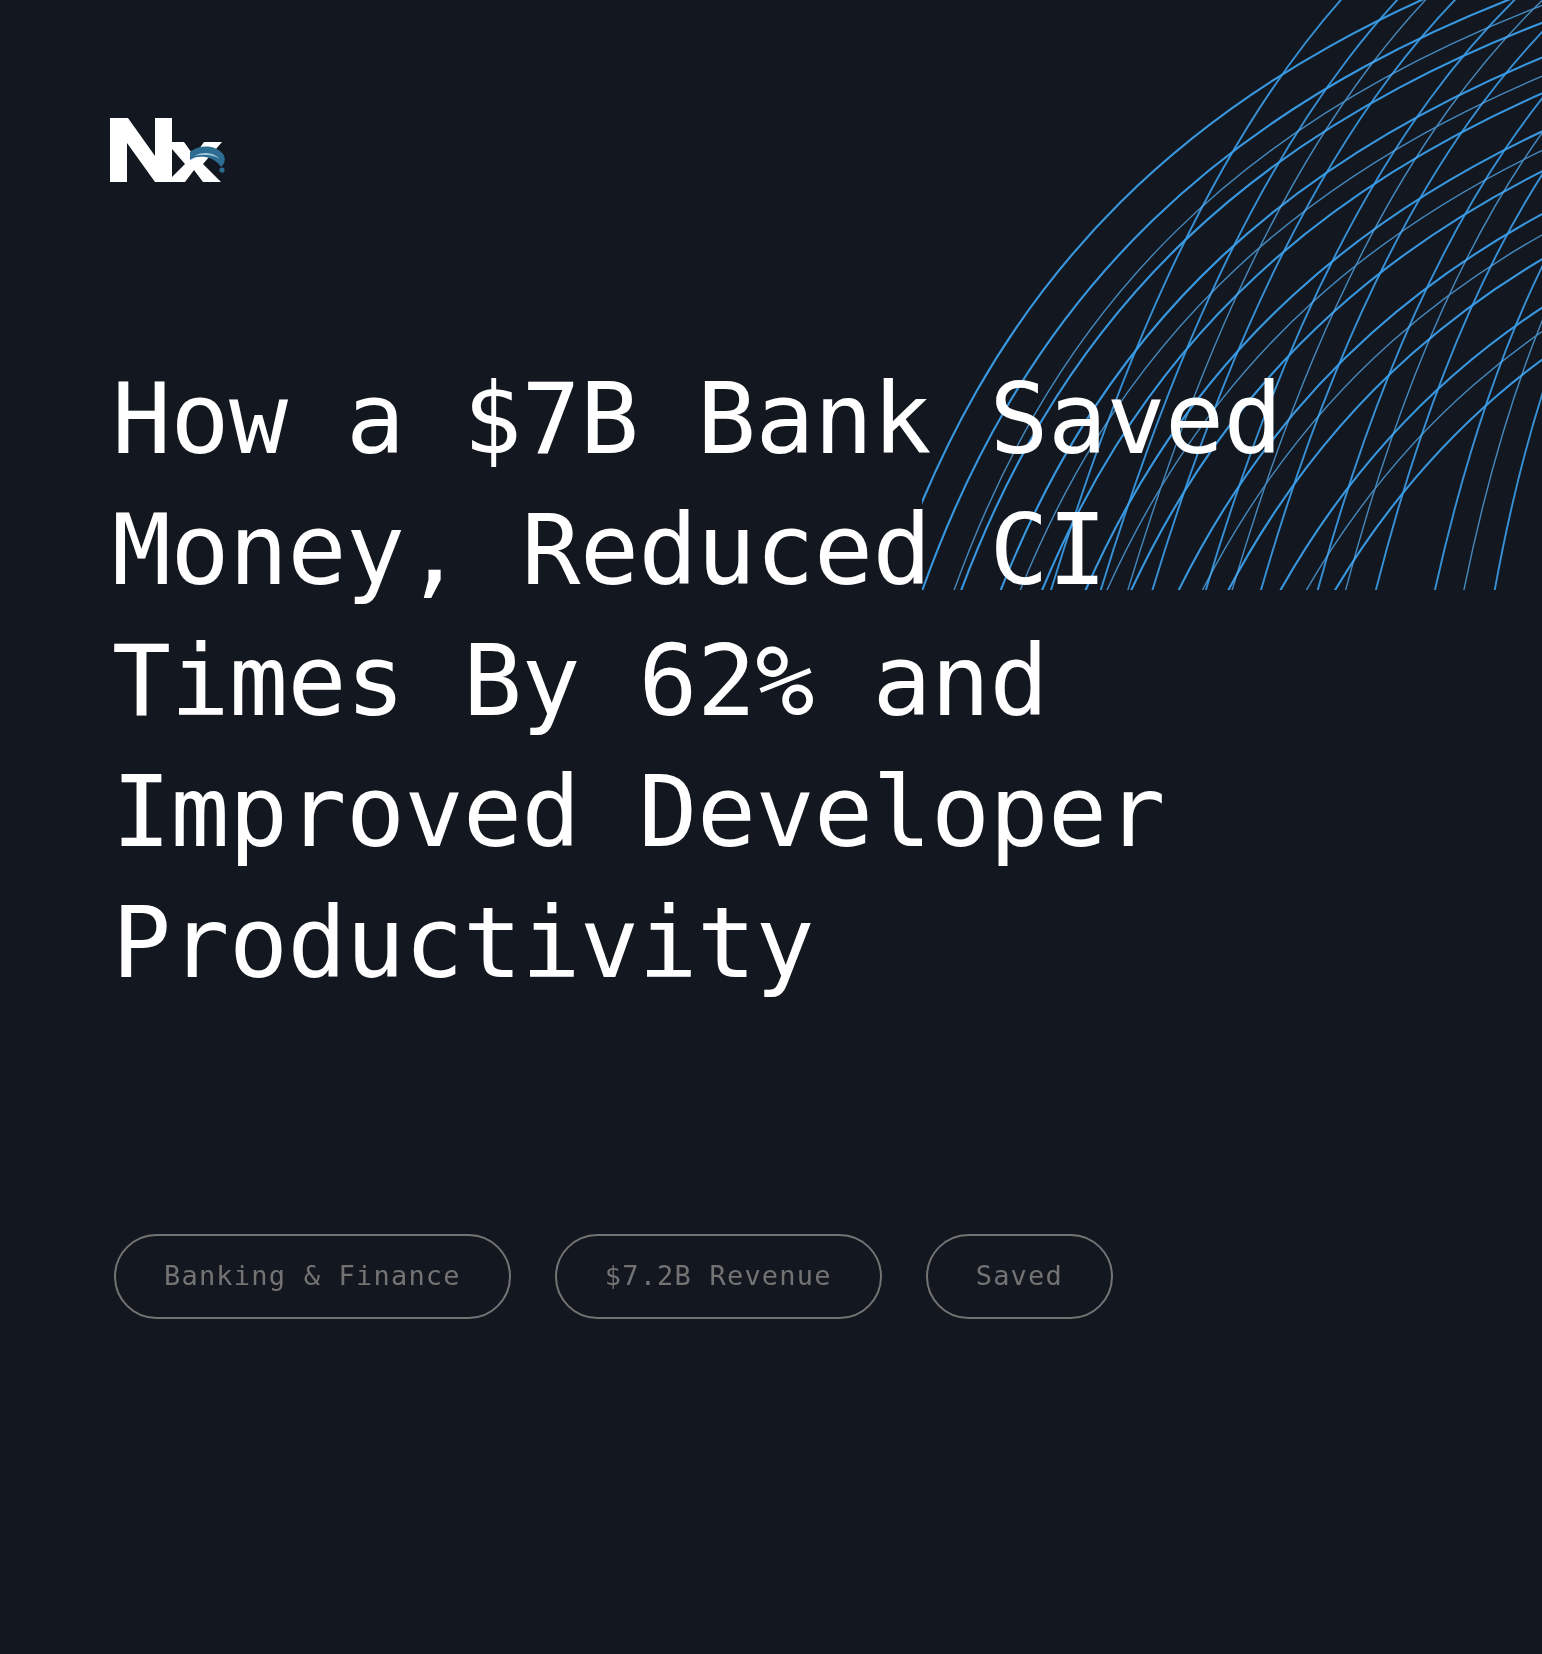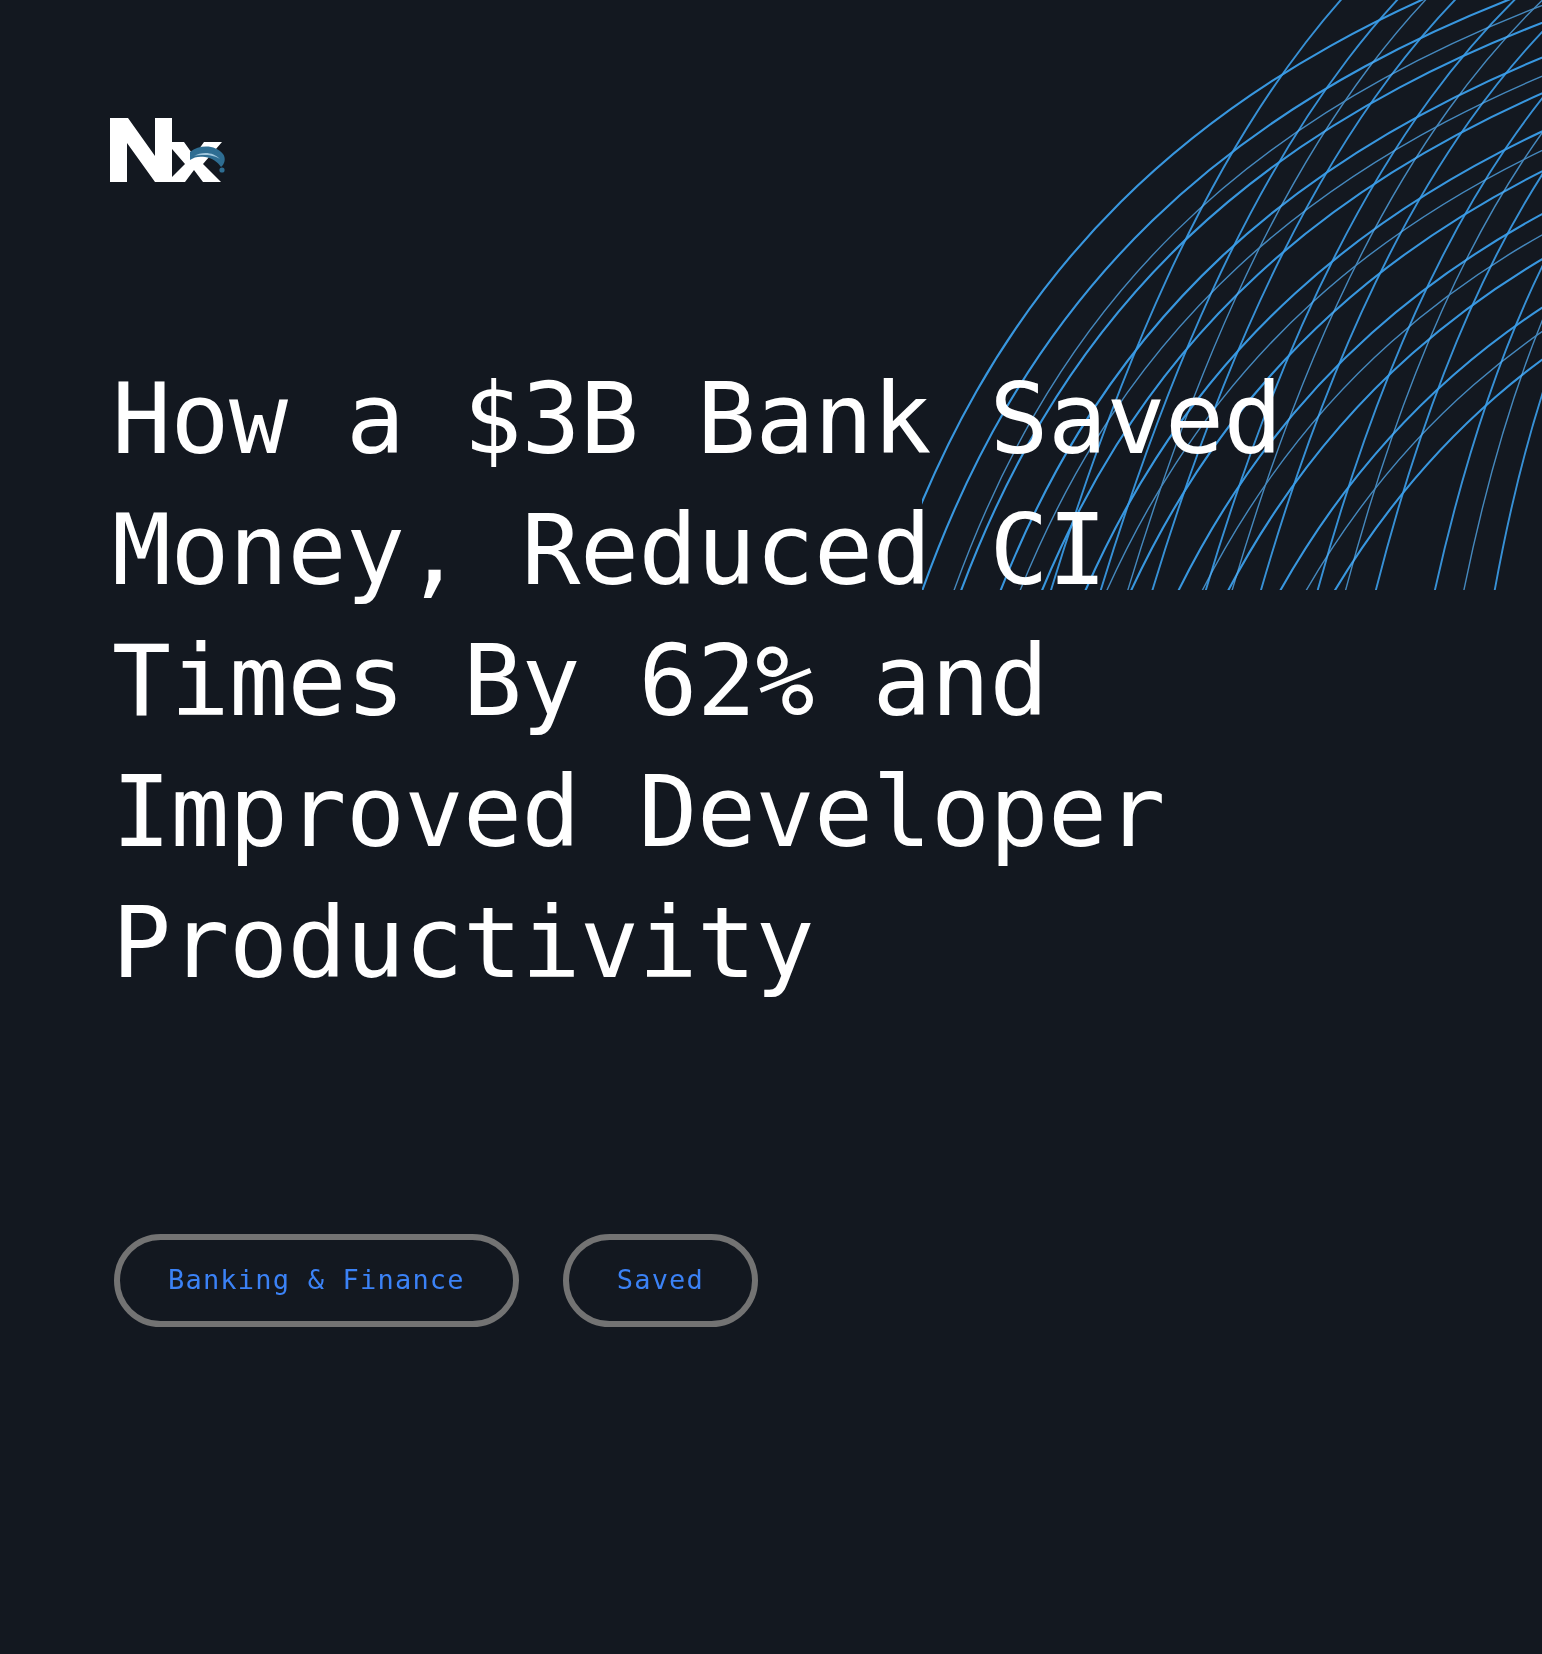--- a/index.html
+++ b/index.html
@@ -59,23 +59,23 @@
   
   .tag-row {
     position: absolute;
     left: 114px;
     top: 1234px;
     display: flex;
     align-items: center;
     gap: 44px;
   }
   .tag-pill {
-    border: 6px solid #737373;
+    border: 2px solid #737373;
     border-radius: 999px;
-    color: #3b82f6;
+    color: #737373;
     font-family: "DejaVu Sans Mono", monospace;
     font-size: 27px;
     line-height: 1;
     letter-spacing: 1.2px;
     padding: 26px 48px 28px 48px;
     background: transparent;
     white-space: nowrap;
   }
 </style>
 </head>
@@ -136,18 +136,19 @@
     <path d="M 2 6 L 20 6 L 47 44 L 47 6 L 64 6 L 64 70 L 47 70 L 19 31 L 19 70 L 2 70 Z" fill="#ffffff"></path>
 
     <path d="M 58 30 L 76 30 L 86 44 L 96 30 L 114 30 L 95 52 L 113 70 L 95 70 L 86 58 L 77 70 L 59 70 L 77 52 Z" fill="#ffffff"></path>
 
     <path d="M 82 40 C 92 32, 108 33, 115 42 C 118 46, 117 52, 113 55 C 110 50, 104 46, 97 45 C 91 44, 86 45, 82 48 Z" fill="#2e6d92"></path>
     <path d="M 86 44 C 94 39, 106 40, 112 47 C 109 45, 103 43, 97 43 C 92 43, 88 43, 86 44 Z" fill="#9fc6dc"></path>
     <circle cx="114" cy="58" r="2.6" fill="#2e6d92"></circle>
   </svg>
 </div>
 
-<h1 class="headline">How a $3B Bank Saved Money, Reduced CI Times By 62% and Improved Developer Productivity</h1>
+<h1 class="headline">How a $7B Bank Saved Money, Reduced CI Times By 62% and Improved Developer Productivity</h1>
 
 <div class="tag-row">
   <span class="tag-pill">Banking &amp; Finance</span>
+  <span class="tag-pill">$7.2B Revenue</span>
   <span class="tag-pill">Saved</span>
 </div>
 
 </body></html>

